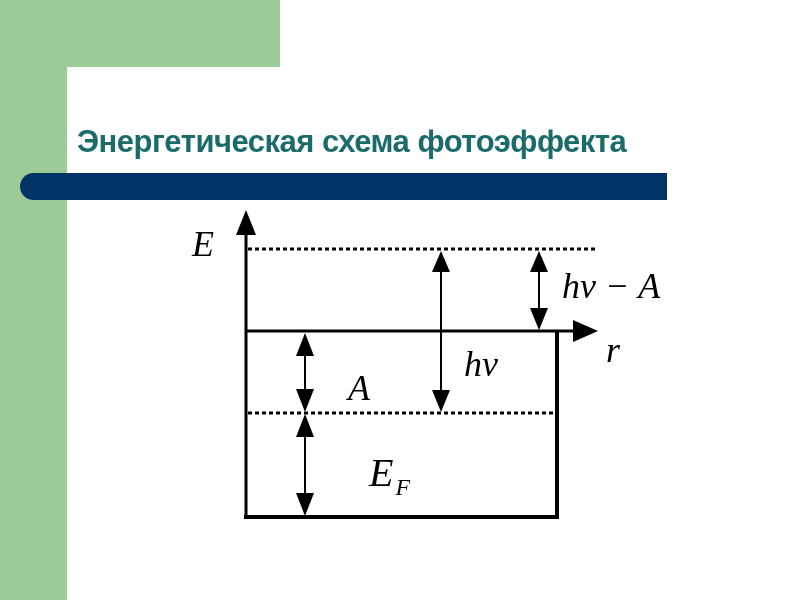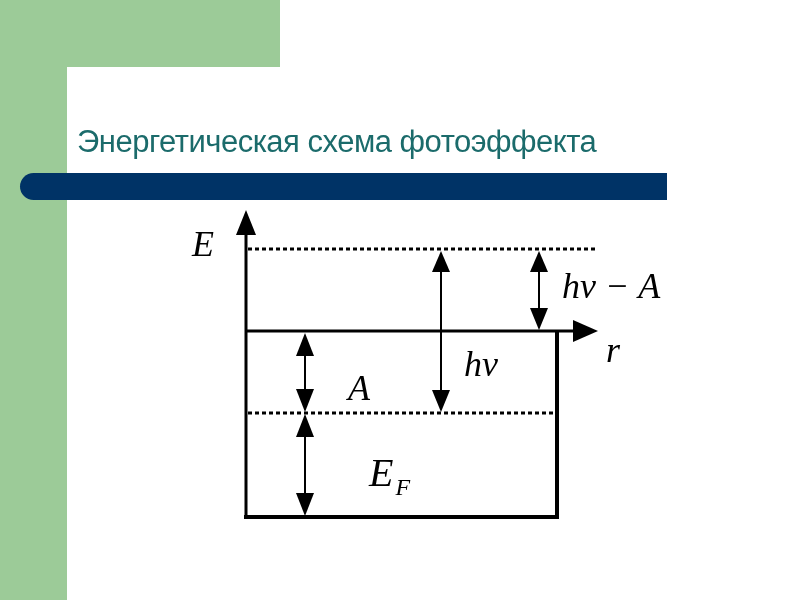--- a/index.html
+++ b/index.html
@@ -1,19 +1,19 @@
 <!DOCTYPE html>
 <html><head>
 <meta charset="utf-8">
 <style>
   html, body { margin:0; padding:0; }
   body { width:800px; height:600px; position:relative; overflow:hidden; background:#ffffff; font-family:"Liberation Sans", sans-serif; }
   .green-block { position:absolute; background:#9ccb98; }
   .white-panel { position:absolute; left:67px; top:67px; width:733px; height:533px; background:#ffffff; border-top-left-radius:24px; }
-  .title { position:absolute; left:77px; top:124px; font-family:"Liberation Sans", sans-serif; font-weight:normal; font-size:31px; color:#1b6b6b; white-space:nowrap; letter-spacing:-0.5px; }
+  .title { position:absolute; left:77px; top:124px; font-family:"Liberation Sans", sans-serif; font-weight:bold; font-size:31px; color:#1b6b6b; white-space:nowrap; letter-spacing:-0.5px; }
   .bar { position:absolute; left:20px; top:173px; width:647px; height:27px; background:#003366; border-top-left-radius:14px; border-bottom-left-radius:14px; }
   svg.diagram { position:absolute; left:0; top:0; }
   .lbl { font-family:"Liberation Serif", serif; font-style:italic; fill:#000; }
 </style>
 </head>
 <body>
 
 <div class="green-block" style="left:0;top:0;width:280px;height:67px;"></div>
 <div class="green-block" style="left:0;top:0;width:67px;height:600px;"></div>
 <div class="white-panel"></div>

